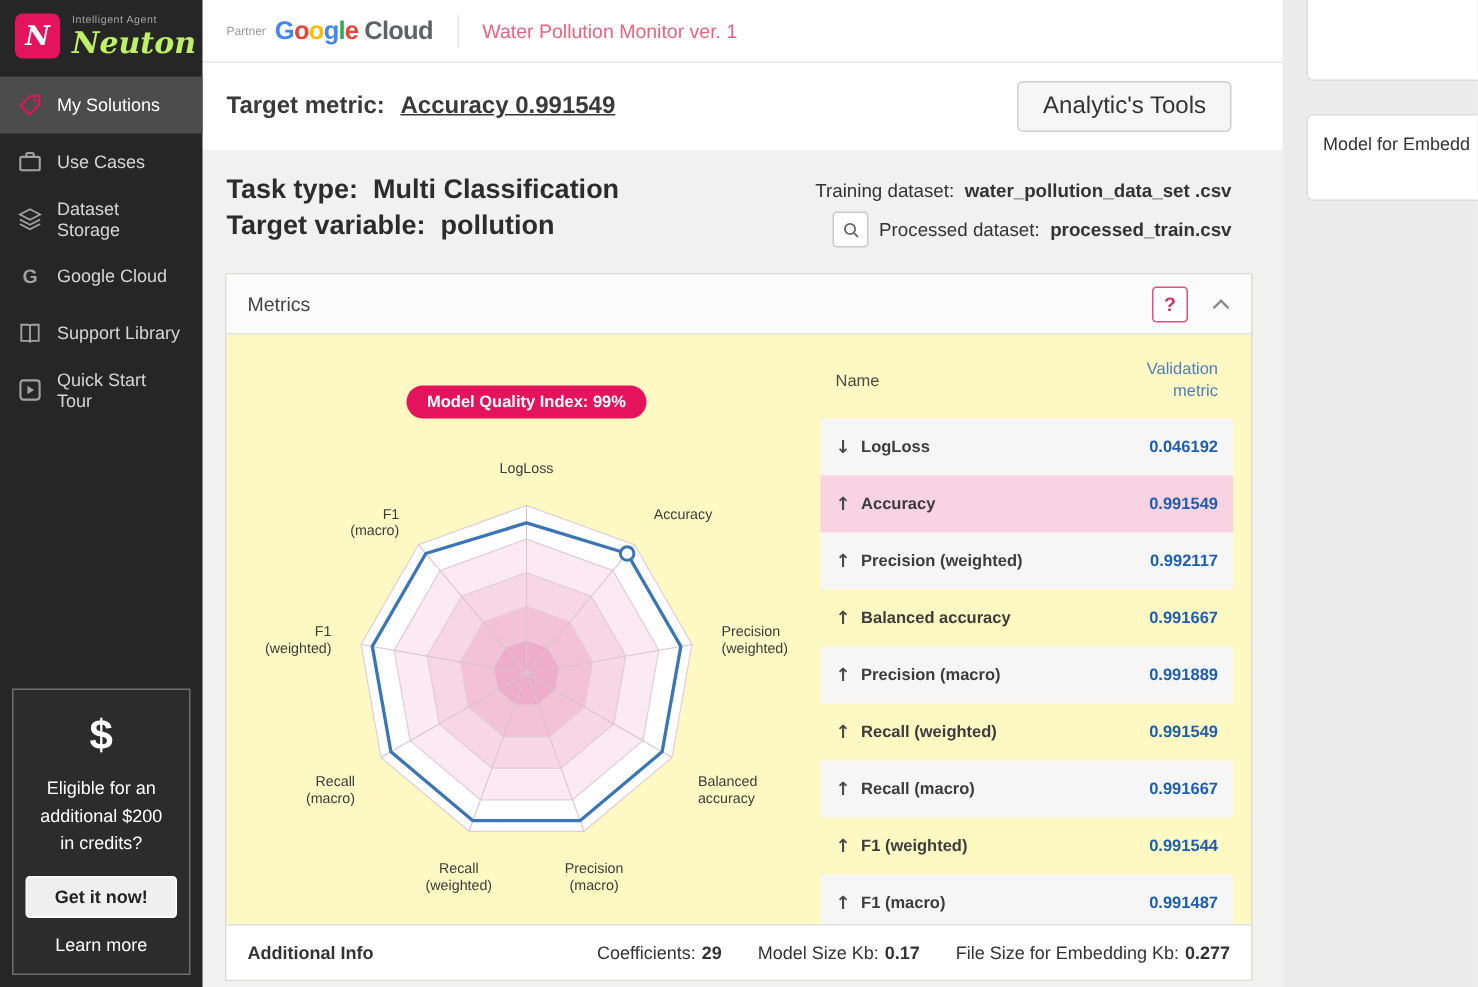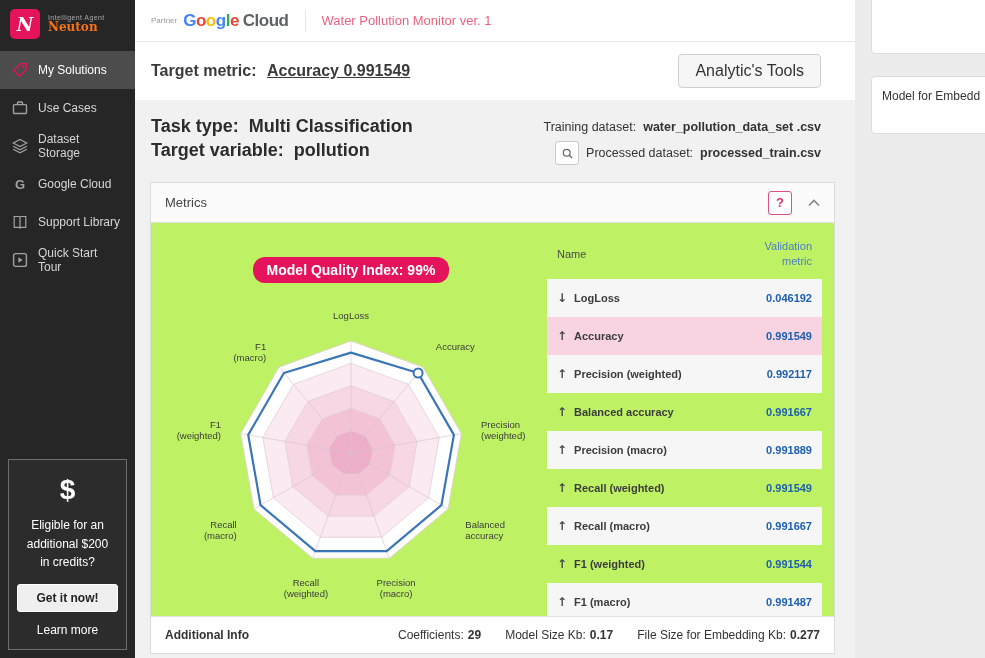--- a/index.html
+++ b/index.html
@@ -7,22 +7,22 @@
               font-family:"Liberation Sans", sans-serif; }
   .app { display:flex; width:985px; height:658px; }
 
   
   .sidebar { width:135px; flex:none; background:#262626; position:relative; }
   .logo { display:flex; align-items:center; gap:8px; padding:9px 10px 10px; }
   .logo-mark { width:30px; height:30px; background:#e5135b; border-radius:5px; color:#fff;
                display:flex; align-items:center; justify-content:center;
                font-family:"DejaVu Serif", serif; font-style:italic; font-weight:bold; font-size:18px; flex:none;}
   .logo-text .tagline { font-size:7px; color:#a8a8a8; letter-spacing:.4px; }
-  .logo-text .name { font-family:"DejaVu Serif", serif; font-weight:bold;
-                     color:#f97316; font-size:12px; line-height:1.1; }
+  .logo-text .name { font-family:"DejaVu Serif", serif; font-style:italic; font-weight:bold;
+                     color:#bef264; font-size:20px; line-height:1.1; }
   .nav { margin-top:2px; }
   .nav-item { height:38px; display:flex; align-items:center; gap:10px; padding:0 12px;
               color:#d6d6d6; font-size:12px; cursor:pointer; }
   .nav-item .icon { width:16px; height:16px; color:#a2a2a2; flex:none; }
   .nav-item .icon svg { width:100%; height:100%; display:block; }
   .nav-item.active { background:#4c4c4c; color:#fff; }
   .nav-item.active .icon { color:#e5135b; }
 
   .credits { position:absolute; left:8px; right:8px; bottom:8px; border:1px solid #6e6e6e;
              background:#2c2c2c; color:#fff; text-align:center; padding:14px 8px 12px; }
@@ -54,33 +54,33 @@
   .info-left div { font-size:18px; color:#2c2c2c; font-weight:bold; line-height:24px; }
   .info-left .lbl { margin-right:5px; }
   .info-right { text-align:right; font-size:12.5px; color:#333; }
   .info-right .line { display:flex; align-items:center; justify-content:flex-end; gap:7px; height:26px; }
   .info-right b { font-weight:bold; }
   .mag-btn { width:24px; height:24px; background:#fff; border:1px solid #c9c9c9; border-radius:3px;
              display:flex; align-items:center; justify-content:center; cursor:pointer; }
   .mag-btn svg { width:13px; height:13px; }
 
   
-  .metrics-card { margin:6px 20px 4px 15px; background:#bef264; border:1px solid #dcdcdc;
+  .metrics-card { margin:6px 20px 4px 15px; background:#fef9c3; border:1px solid #dcdcdc;
                   flex:1; display:flex; flex-direction:column; min-height:0; }
   .card-header { height:40px; flex:none; background:#fbfbfb; border-bottom:1px solid #e3e3e3;
                  display:flex; align-items:center; padding:0 14px; }
   .card-title { font-size:13px; color:#444; }
   .header-right { margin-left:auto; display:flex; align-items:center; gap:16px; }
   .help-btn { width:24px; height:24px; border:1px solid #e0517e; color:#d6336c; background:#fff;
               border-radius:3px; font-weight:bold; font-size:13px; cursor:pointer; font-family:inherit;}
   .chevron { cursor:pointer; display:flex; align-items:center; }
 
   .card-body { flex:1; display:flex; min-height:0; padding:4px 8px 0 4px; }
   .chart-area { width:392px; flex:none; display:flex; flex-direction:column; align-items:center; }
-  .mqi-badge { margin-top:30px; background:#e5135b; color:#fff; font-size:14px; font-weight:bold;
+  .mqi-badge { margin-top:30px; background:#e5135b; color:#fff; font-size:11px; font-weight:bold;
                padding:5px 14px; border-radius:12px; white-space:nowrap; }
   .radar-wrap { margin-top:2px; }
 
   .table-area { flex:1; display:flex; flex-direction:column; padding-right:4px; min-width:0;}
   .t-header { display:flex; justify-content:space-between; align-items:center; padding:12px 10px 10px; }
   .t-name-h { font-size:11px; color:#4a4a4a; }
   .t-val-h { font-size:11px; color:#4d7ec0; text-align:right; width:62px; line-height:1.35; }
   .m-row { height:38px; flex:none; display:flex; align-items:center; justify-content:space-between;
            padding:0 10px; font-size:11px; cursor:pointer; }
   .m-row.alt { background:#f6f6f6; }

